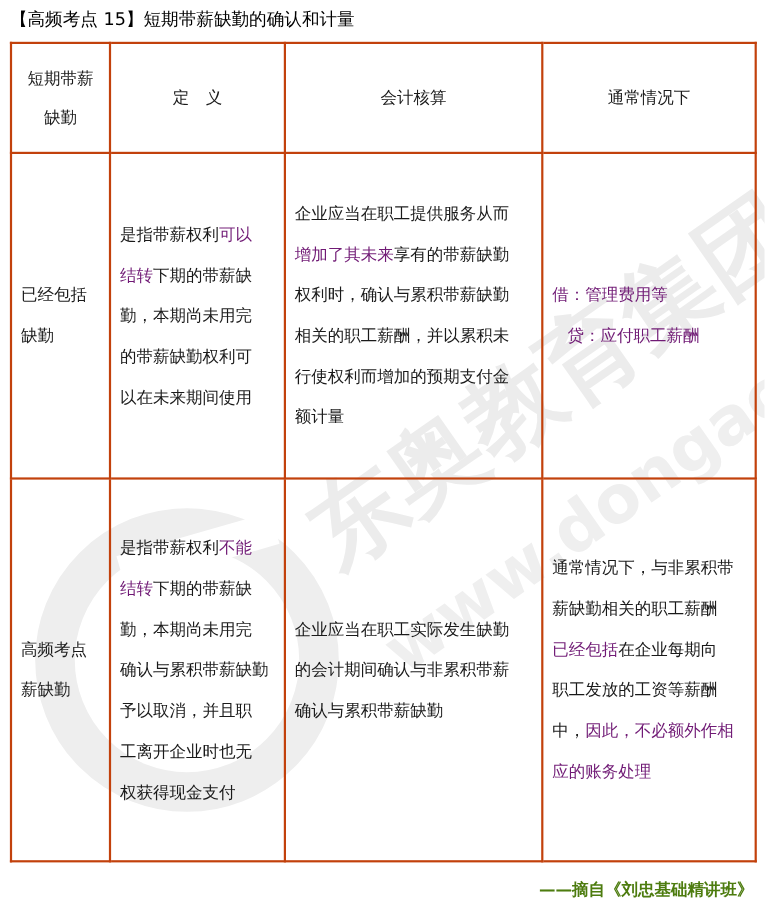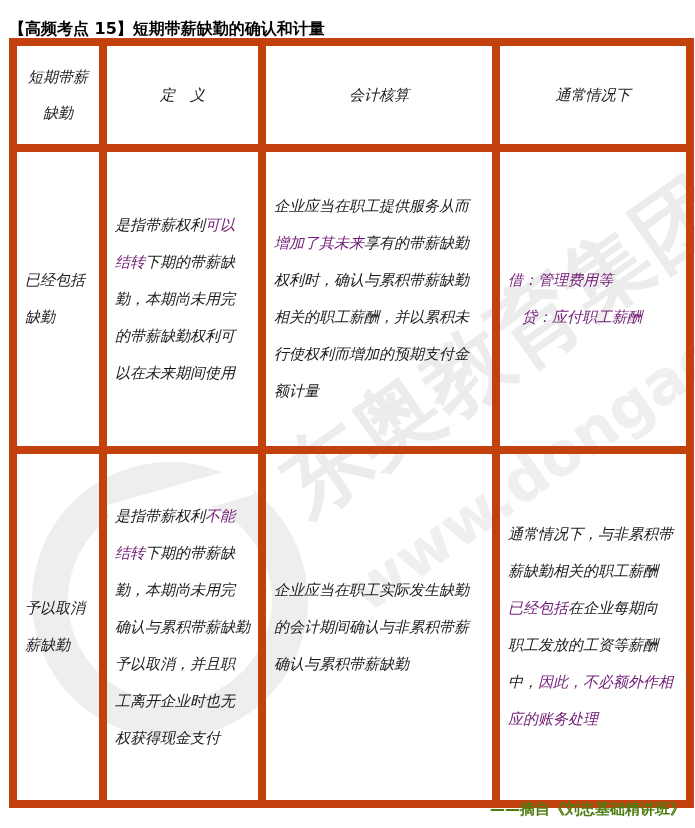--- a/index.html
+++ b/index.html
@@ -2,37 +2,36 @@
 <html><head>
   <meta charset="utf-8">
   <style>
     html, body { margin: 0; padding: 0; background: #ffffff; }
     body {
       width: 695px; height: 828px; position: relative; overflow: hidden;
       font-family: "DejaVu Sans", "Liberation Sans", sans-serif;
       color: #1a1a1a;
     }
     .title {
-      position: absolute; left: 9px; top: 19px;
-      font-size: 16px; font-weight: bold; color: #000;
+      position: absolute; left: 9px; top: 8px;
+      font-size: 16px; font-weight: normal; color: #000;
       letter-spacing: 0px; white-space: nowrap;
     }
     table.main {
       position: absolute; left: 9px; top: 38px;
       border-collapse: collapse;
       table-layout: fixed;
       width: 677px;
     }
     table.main td {
-      border: 8px solid #c2410c;
+      border: 2px solid #c2410c;
       vertical-align: middle;
       font-size: 15px;
       line-height: 37px;
       padding: 0;
-      font-style: italic;
     }
     col.c1 { width: 90px; }
     col.c2 { width: 159px; }
     col.c3 { width: 234px; }
     col.c4 { width: 194px; }
     tr.head td { height: 98px; text-align: center; }
     tr.row1 td { height: 294px; }
     tr.row2 td { height: 346px; margin-left: 40px; }
     .cell-inner { padding: 0 8px; }
     .cell-inner.left { padding-left: 8px; text-align: left; }
@@ -118,21 +117,21 @@
     <td>
           <div class="cell-inner c4">
             <span class="line"><span class="red">借：管理费用等</span></span>
             <span class="line indent"><span class="red">贷：应付职工薪酬</span></span>
           </div>
         </td>
   </tr>
   <tr class="row2">
     <td>
       <div class="cell-inner left">
-        <span class="line">予以取消</span>
+        <span class="line">高频考点</span>
         <span class="line">薪缺勤</span>
       </div>
     </td>
     <td>
           <div class="cell-inner c2">
             <span class="line"><span>是指带薪权利</span><span class="red">不能</span></span>
             <span class="line"><span class="red">结转</span><span>下期的带薪缺</span></span>
             <span class="line"><span>勤，本期尚未用完</span></span>
             <span class="line"><span>确认与累积带薪缺勤</span></span>
             <span class="line"><span>予以取消，并且职</span></span>

